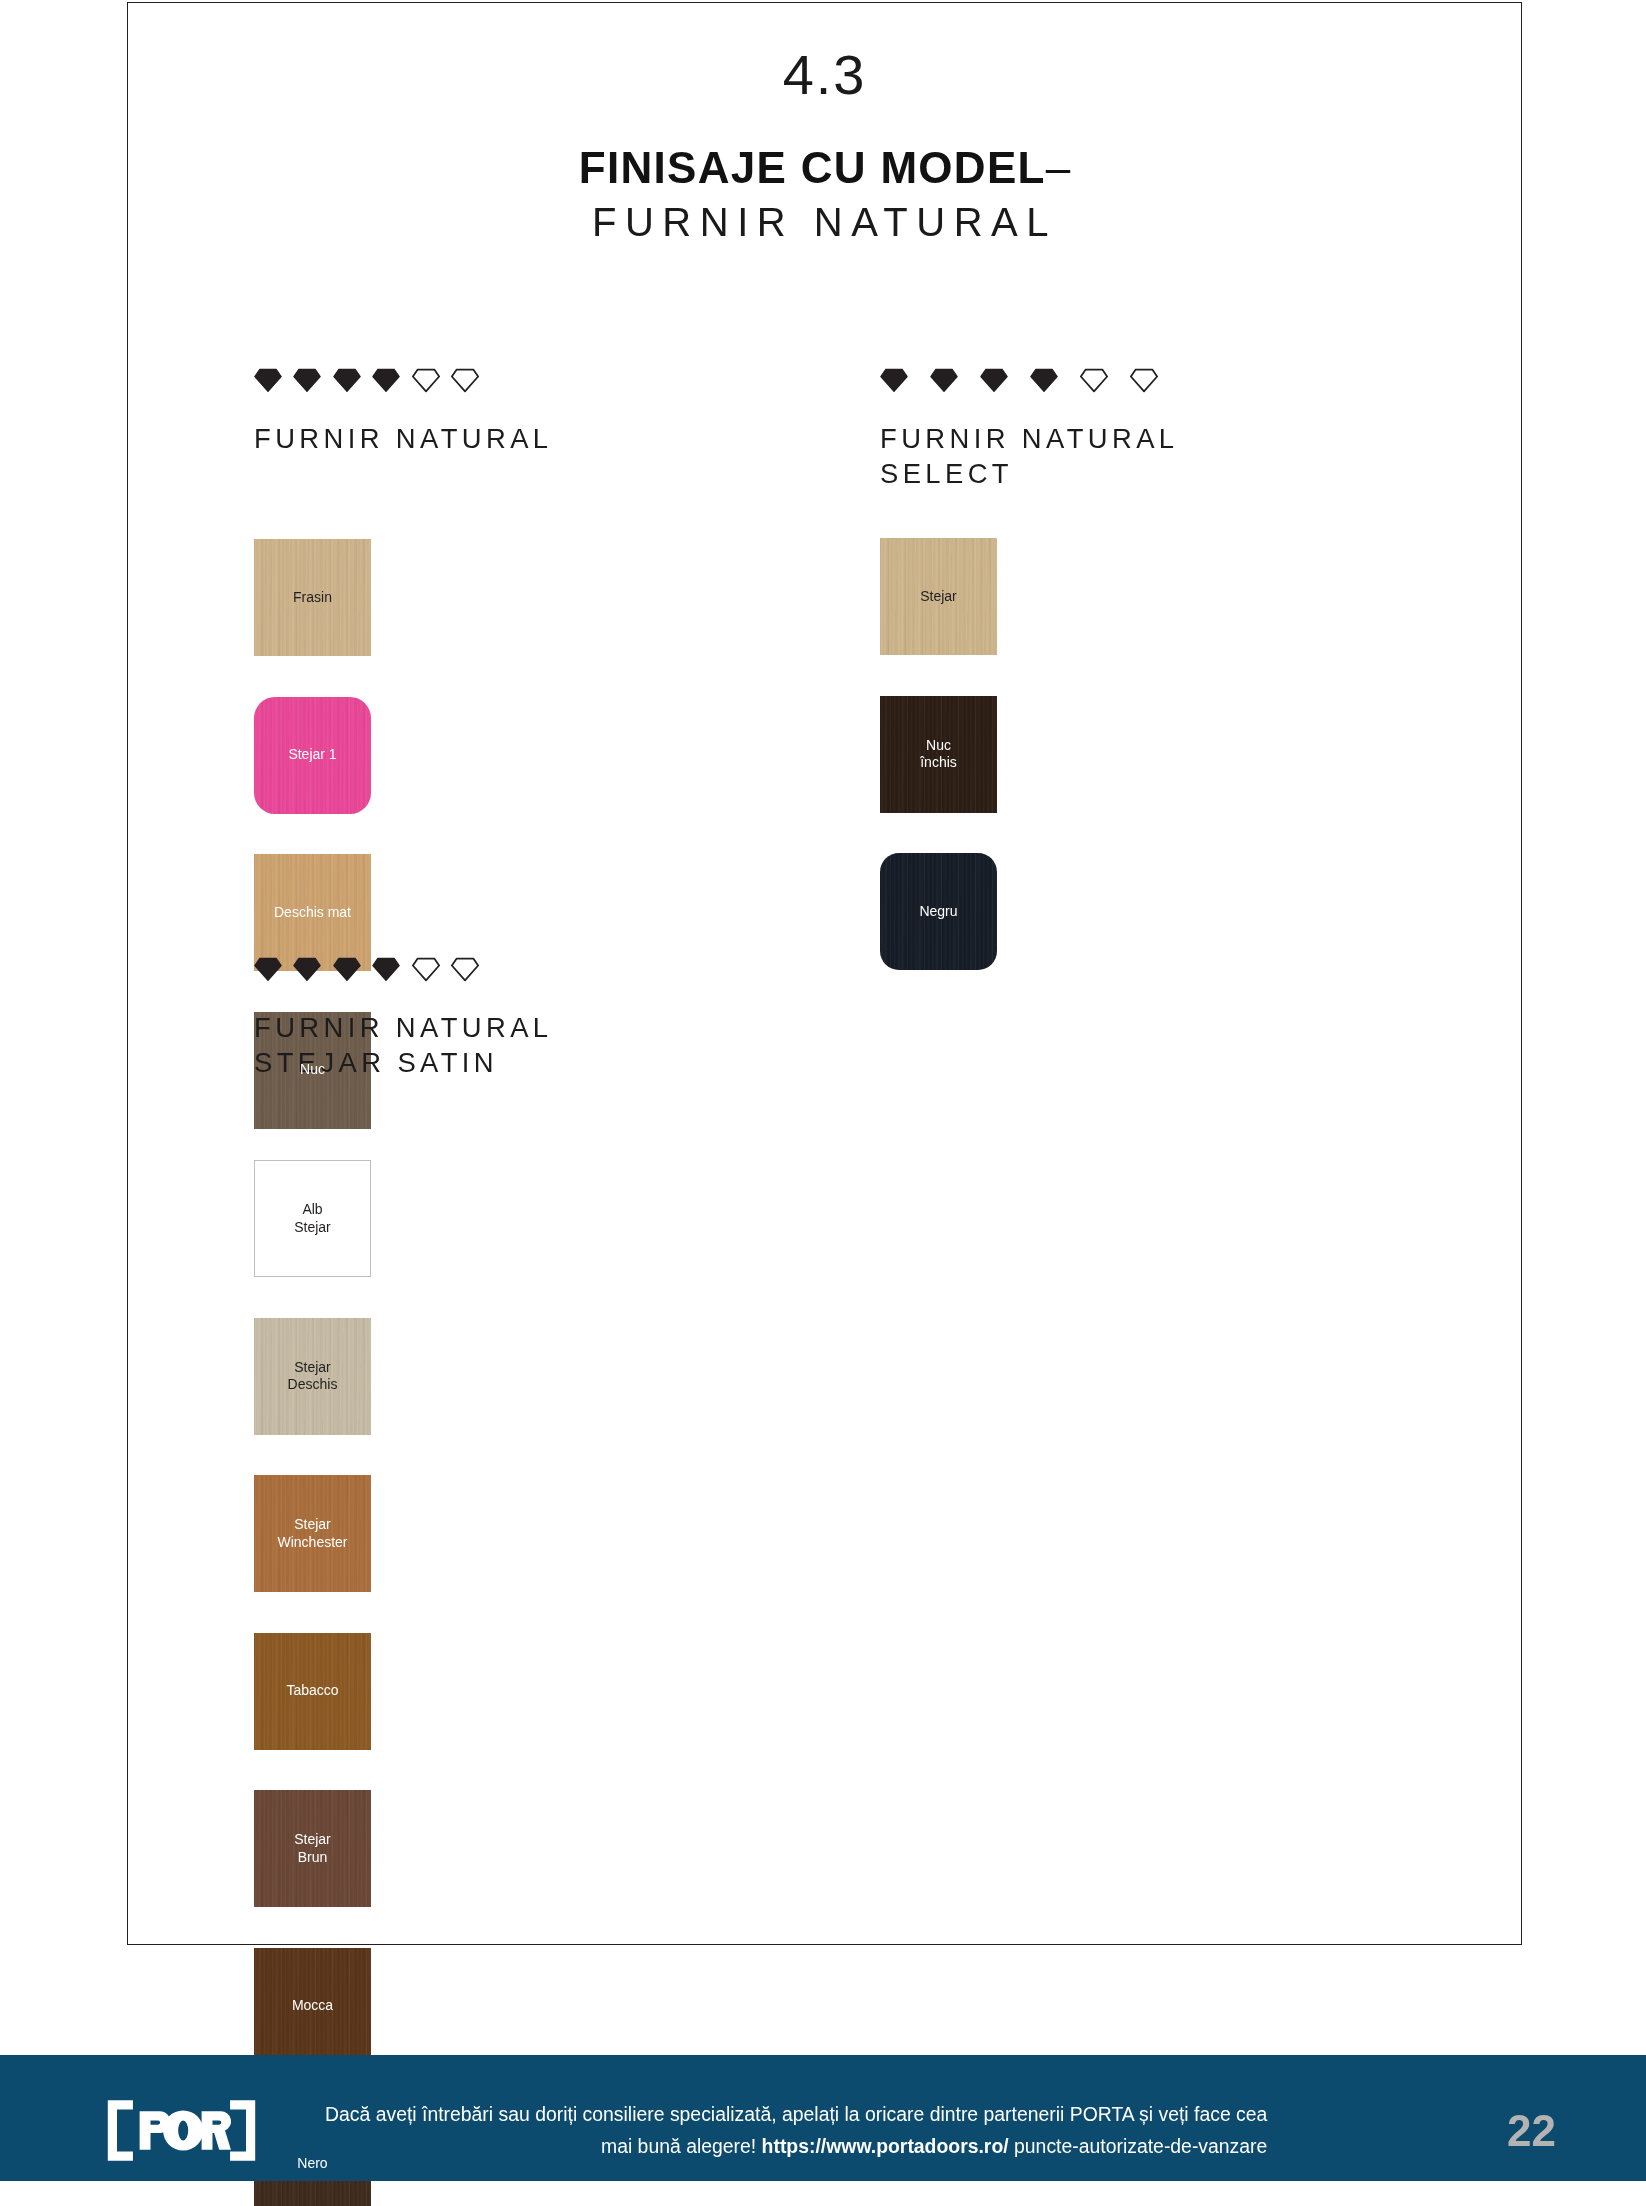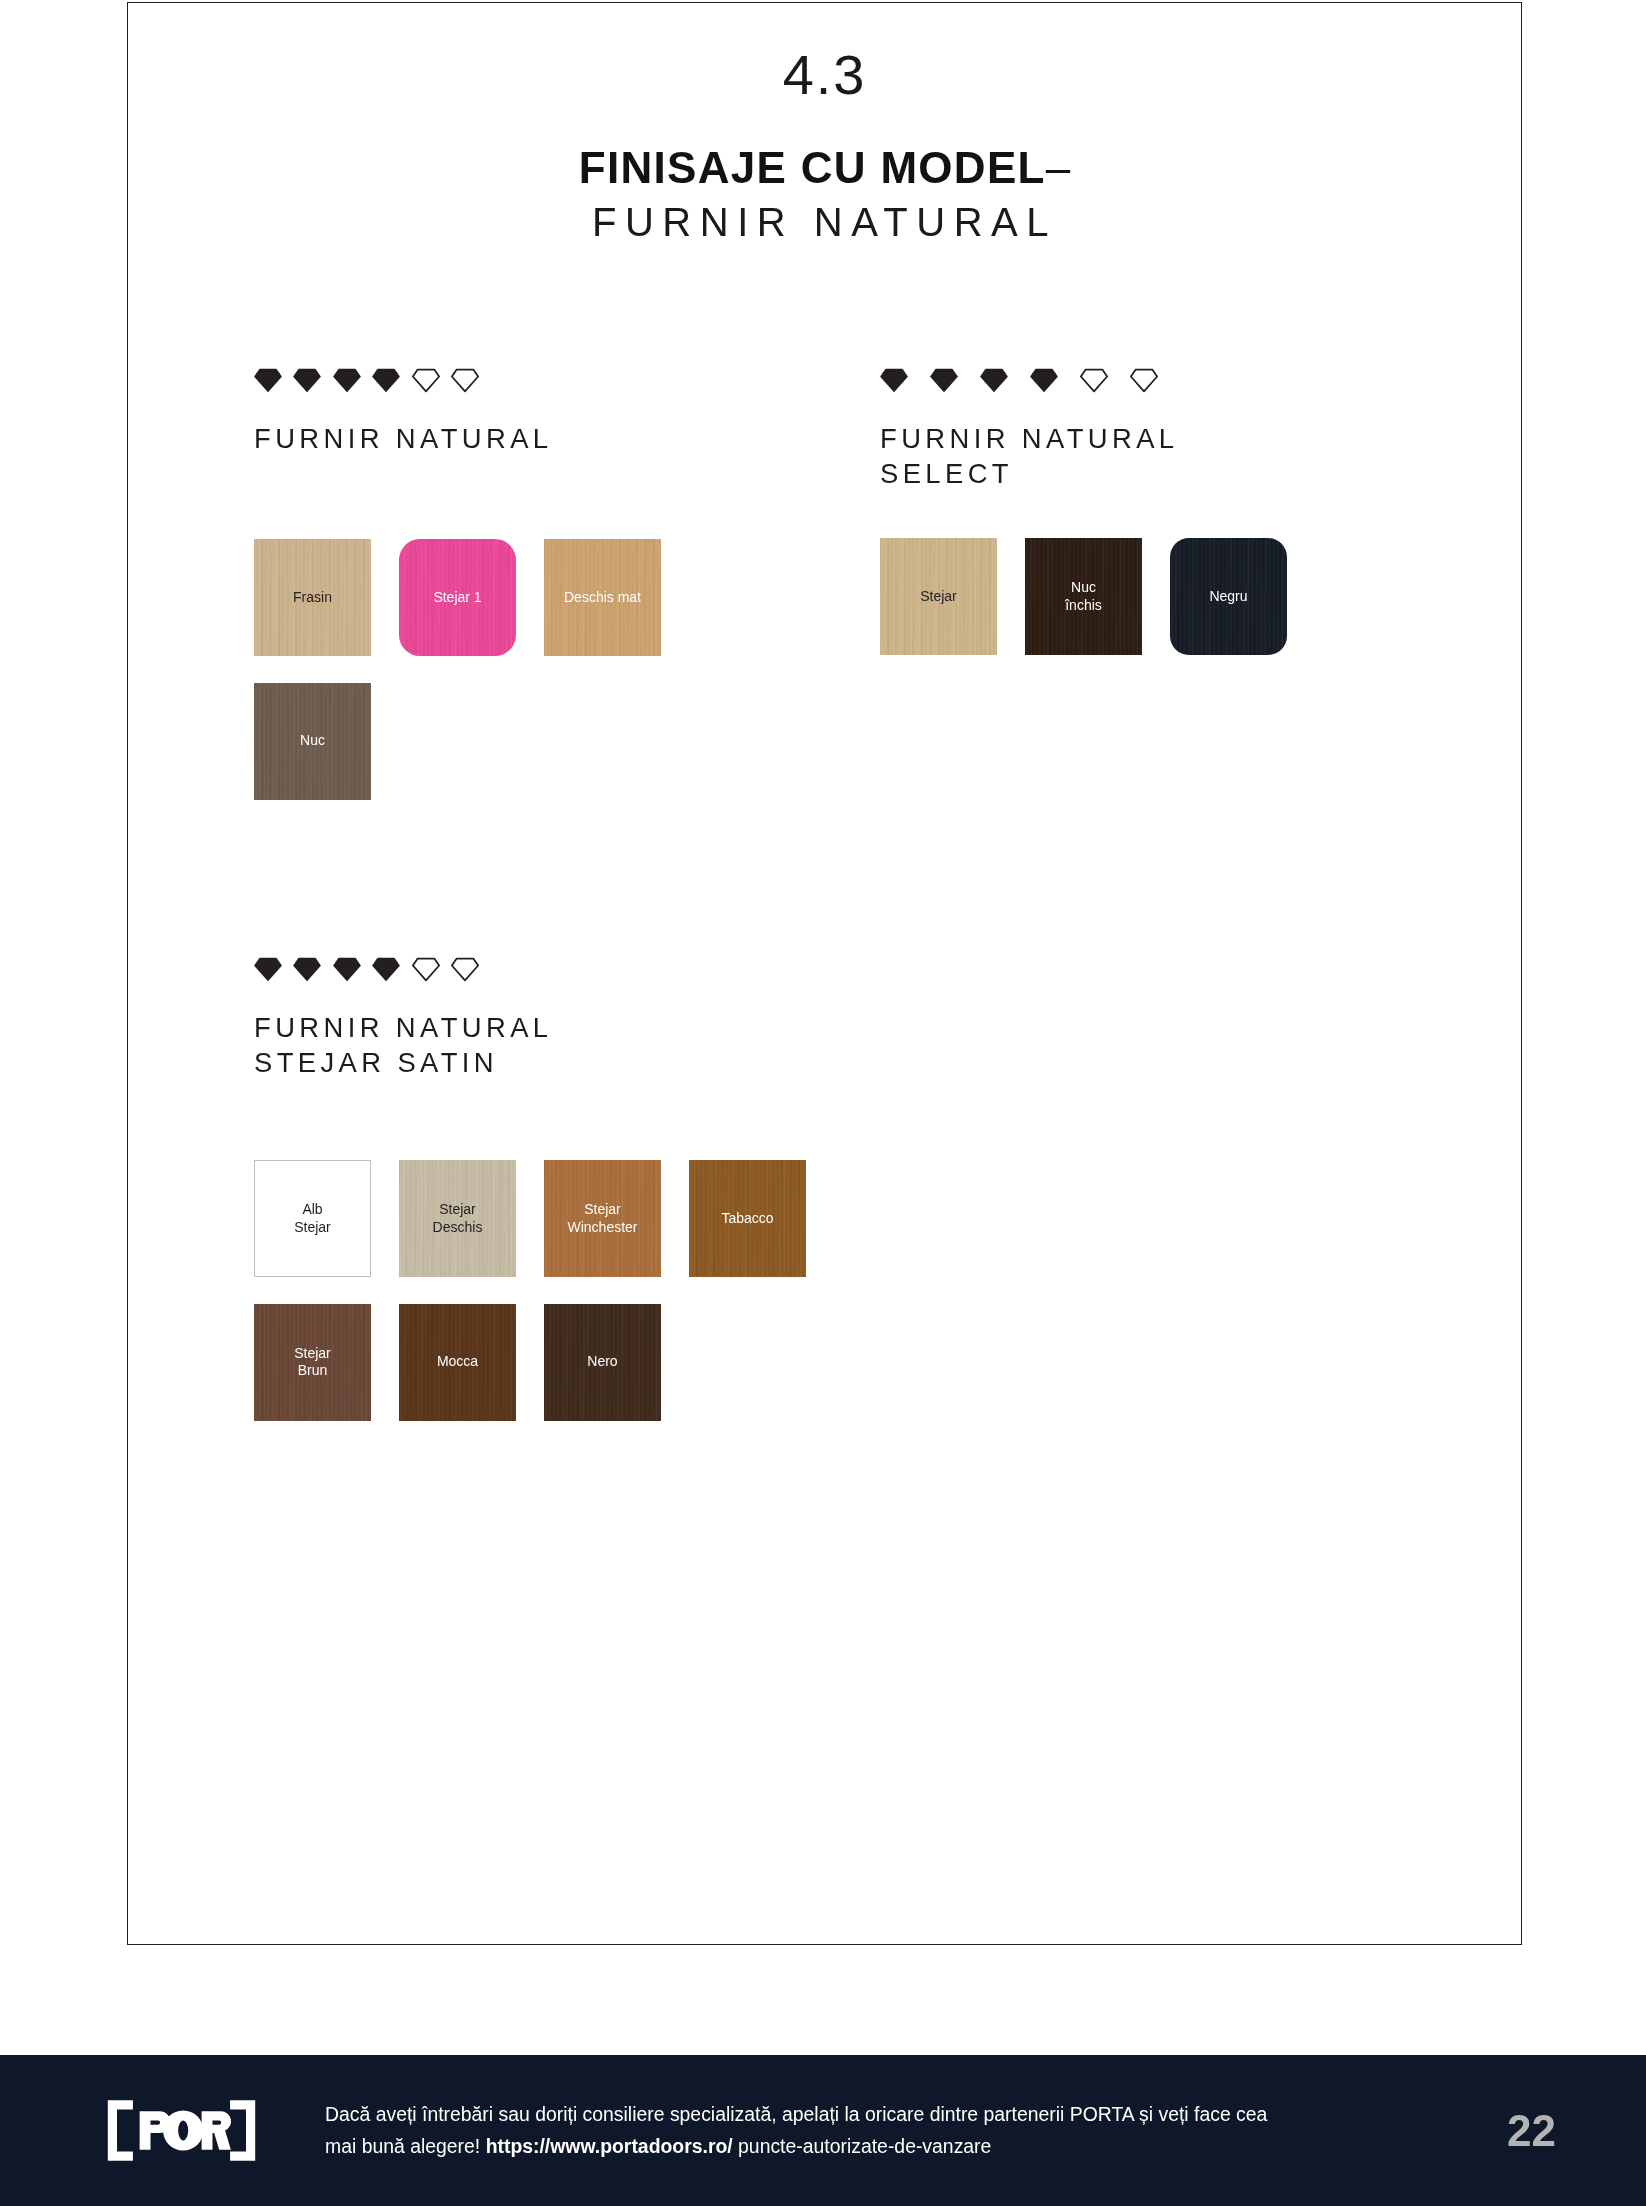--- a/index.html
+++ b/index.html
@@ -99,21 +99,22 @@
     letter-spacing: 4.4px;
     color: #1c1c1c;
     line-height: 1.28;
     white-space: pre-line;
   }
 
   
   .swatch-grid {
     display: flex;
     flex-wrap: wrap;
-    gap: 0;
+    gap: 14px;
+    flex-direction: column;
   }
   .swatch {
     width: 117px;
     height: 117px;
     margin-right: 28px;
     margin-bottom: 26.5px;
     position: relative;
     display: flex;
     align-items: center;
     justify-content: center;
@@ -159,22 +160,23 @@
   .swatches-a  { position: absolute; left: 254px; top: 539px;  width: 530px; }
   .swatches-b  { position: absolute; left: 880px; top: 538px;  width: 530px; }
   .swatches-c  { position: absolute; left: 254px; top: 1160px; width: 662px; }
 
   
   .footer {
     position: absolute;
     left: 0;
     top: 2055px;
     width: 1647px;
-    height: 151px;
-    background: #0f172a;
+    height: 126px;
+    background: #0c4a6e;
+    text-align: right;
   }
   .footer-inner {
     position: absolute;
     left: 0; top: 0;
     width: 1647px; height: 151px;
     display: flex;
     align-items: center;
   }
   .logo {
     margin-left: 106px;

